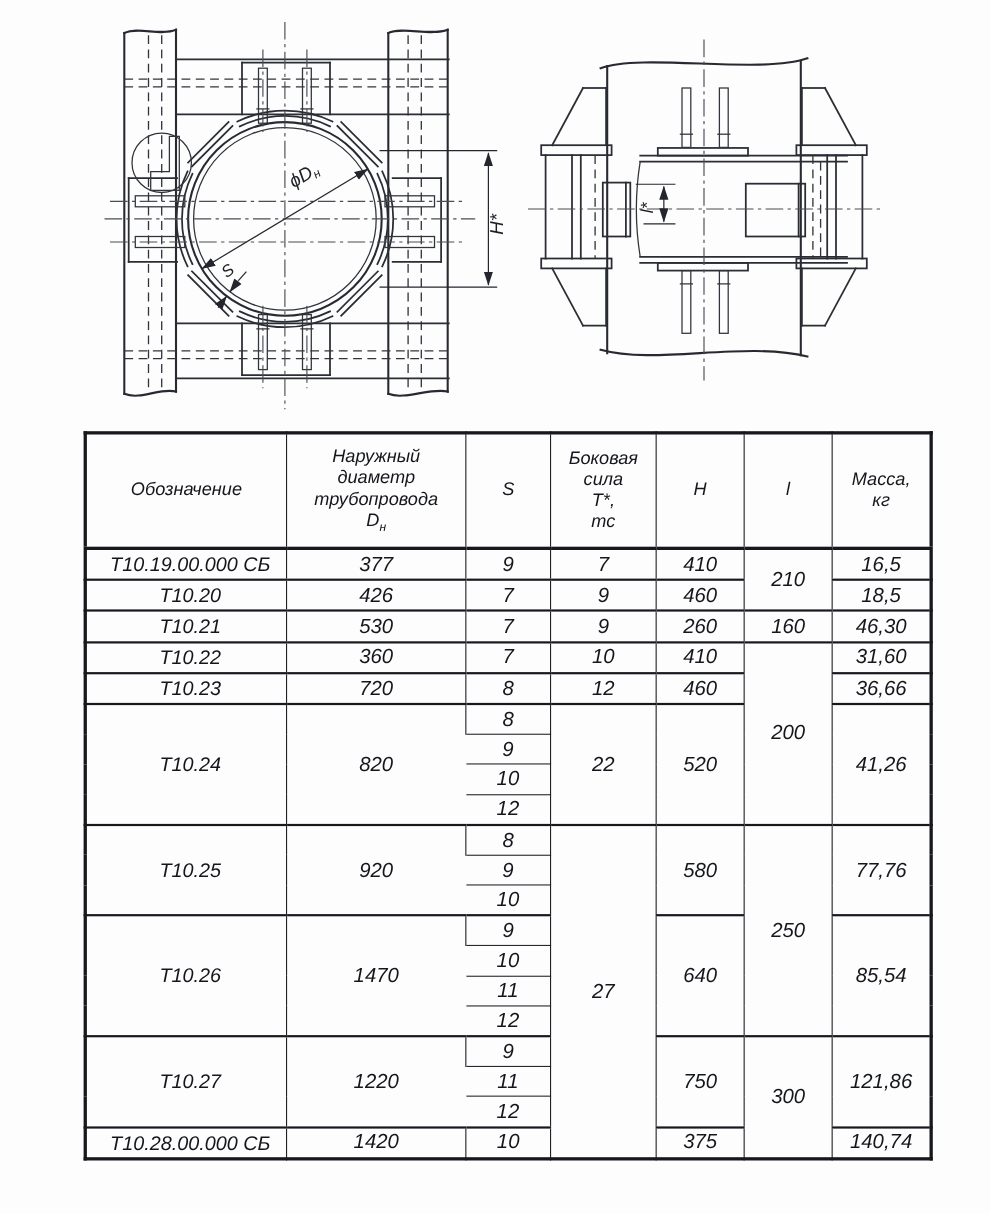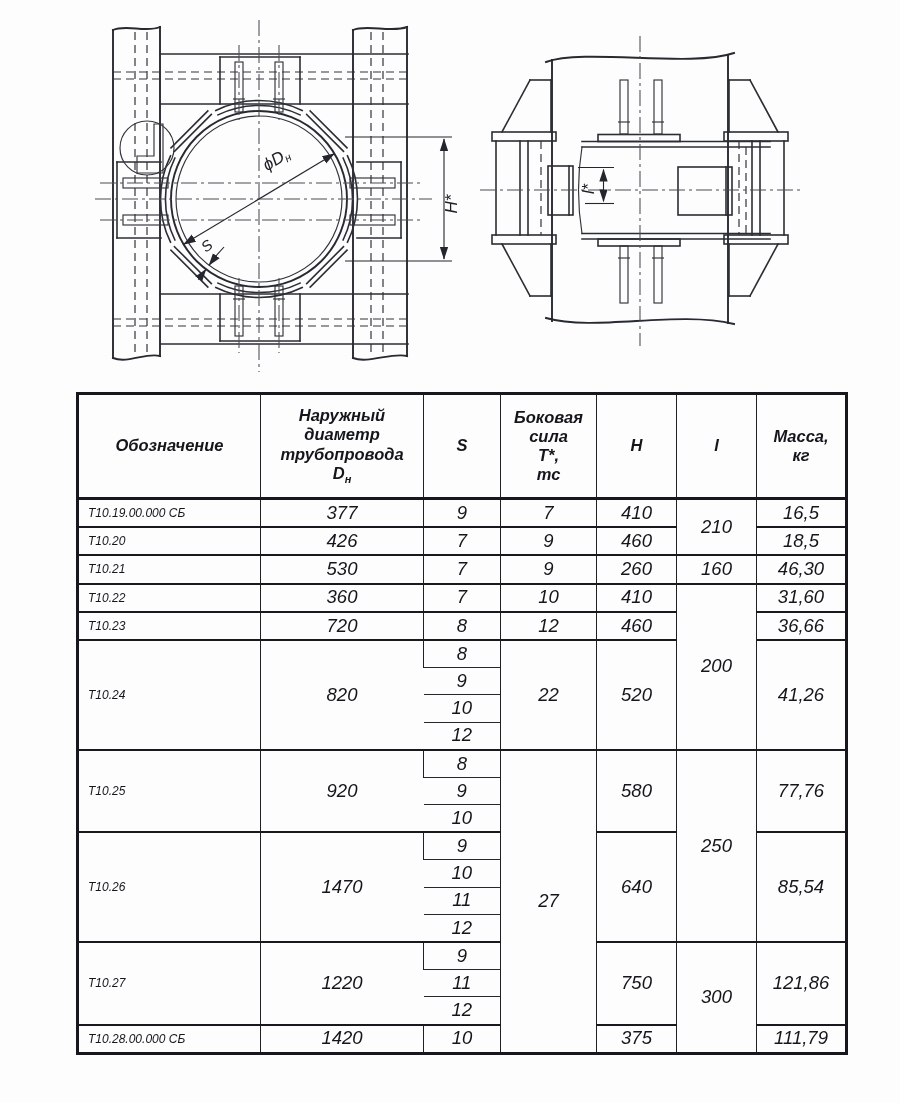--- a/index.html
+++ b/index.html
@@ -26,33 +26,33 @@
     margin:7px 0 0 76px; width:769px;
     border:3px solid #16181d;
     color:#14161c; font-style:italic;
   }
   col.c0{width:183px} col.c1{width:163px} col.c2{width:77px}
   col.c3{width:96px}  col.c4{width:80px}  col.c5{width:80px} col.c6{width:90px}
   th, td { border-left:1.7px solid #1d2026; }
   th:first-child, td:first-child { border-left:none; }
   th {
     border-bottom:3px solid #16181d;
-    font-weight:bold; font-size:16.5px; line-height:1.16;
+    font-weight:normal; font-size:16.5px; line-height:1.16;
     height:98px; vertical-align:middle; padding:2px 2px;
   }
   th div { white-space:nowrap; }
   th sub { font-size:11px; }
   td {
     border-top:1.35px solid #26282f;
     text-align:center; font-size:18.5px;
     height:26.2px; padding:0 2px; line-height:1;
     vertical-align:middle;
   }
   tr.major td { border-top:2.3px solid #17191e; }
-  td.col-designation { text-align:left; padding-left:9px; font-size:12px; white-space:nowrap; }
+  td.col-designation { text-align:center; padding-left:9px; font-size:18px; white-space:nowrap; }
 </style>
 </head>
 <body>
 
 <div class="page">
 
   <svg class="drawing" width="900" height="385" viewBox="0 0 900 385">
     <defs>
       <marker id="arw" viewBox="0 0 12 10" refX="11" refY="5" markerWidth="12" markerHeight="10" orient="auto-start-reverse">
         <path d="M0,1.2 L11.6,5 L0,8.8 Z" fill="#24262d"></path>
@@ -405,18 +405,18 @@
           <td rowspan="1" class="col-s">11</td>
         </tr>
         <tr>
           <td rowspan="1" class="col-s">12</td>
         </tr>
         <tr class="major">
           <td rowspan="1" class="col-designation">Т10.28.00.000 СБ</td>
           <td rowspan="1" class="col-diameter">1420</td>
           <td rowspan="1" class="col-s">10</td>
           <td rowspan="1" class="col-h">375</td>
-          <td rowspan="1" class="col-mass">111,79</td>
+          <td rowspan="1" class="col-mass">140,74</td>
         </tr>
       </tbody>
     </table>
 
 </div>
 
 </body></html>

